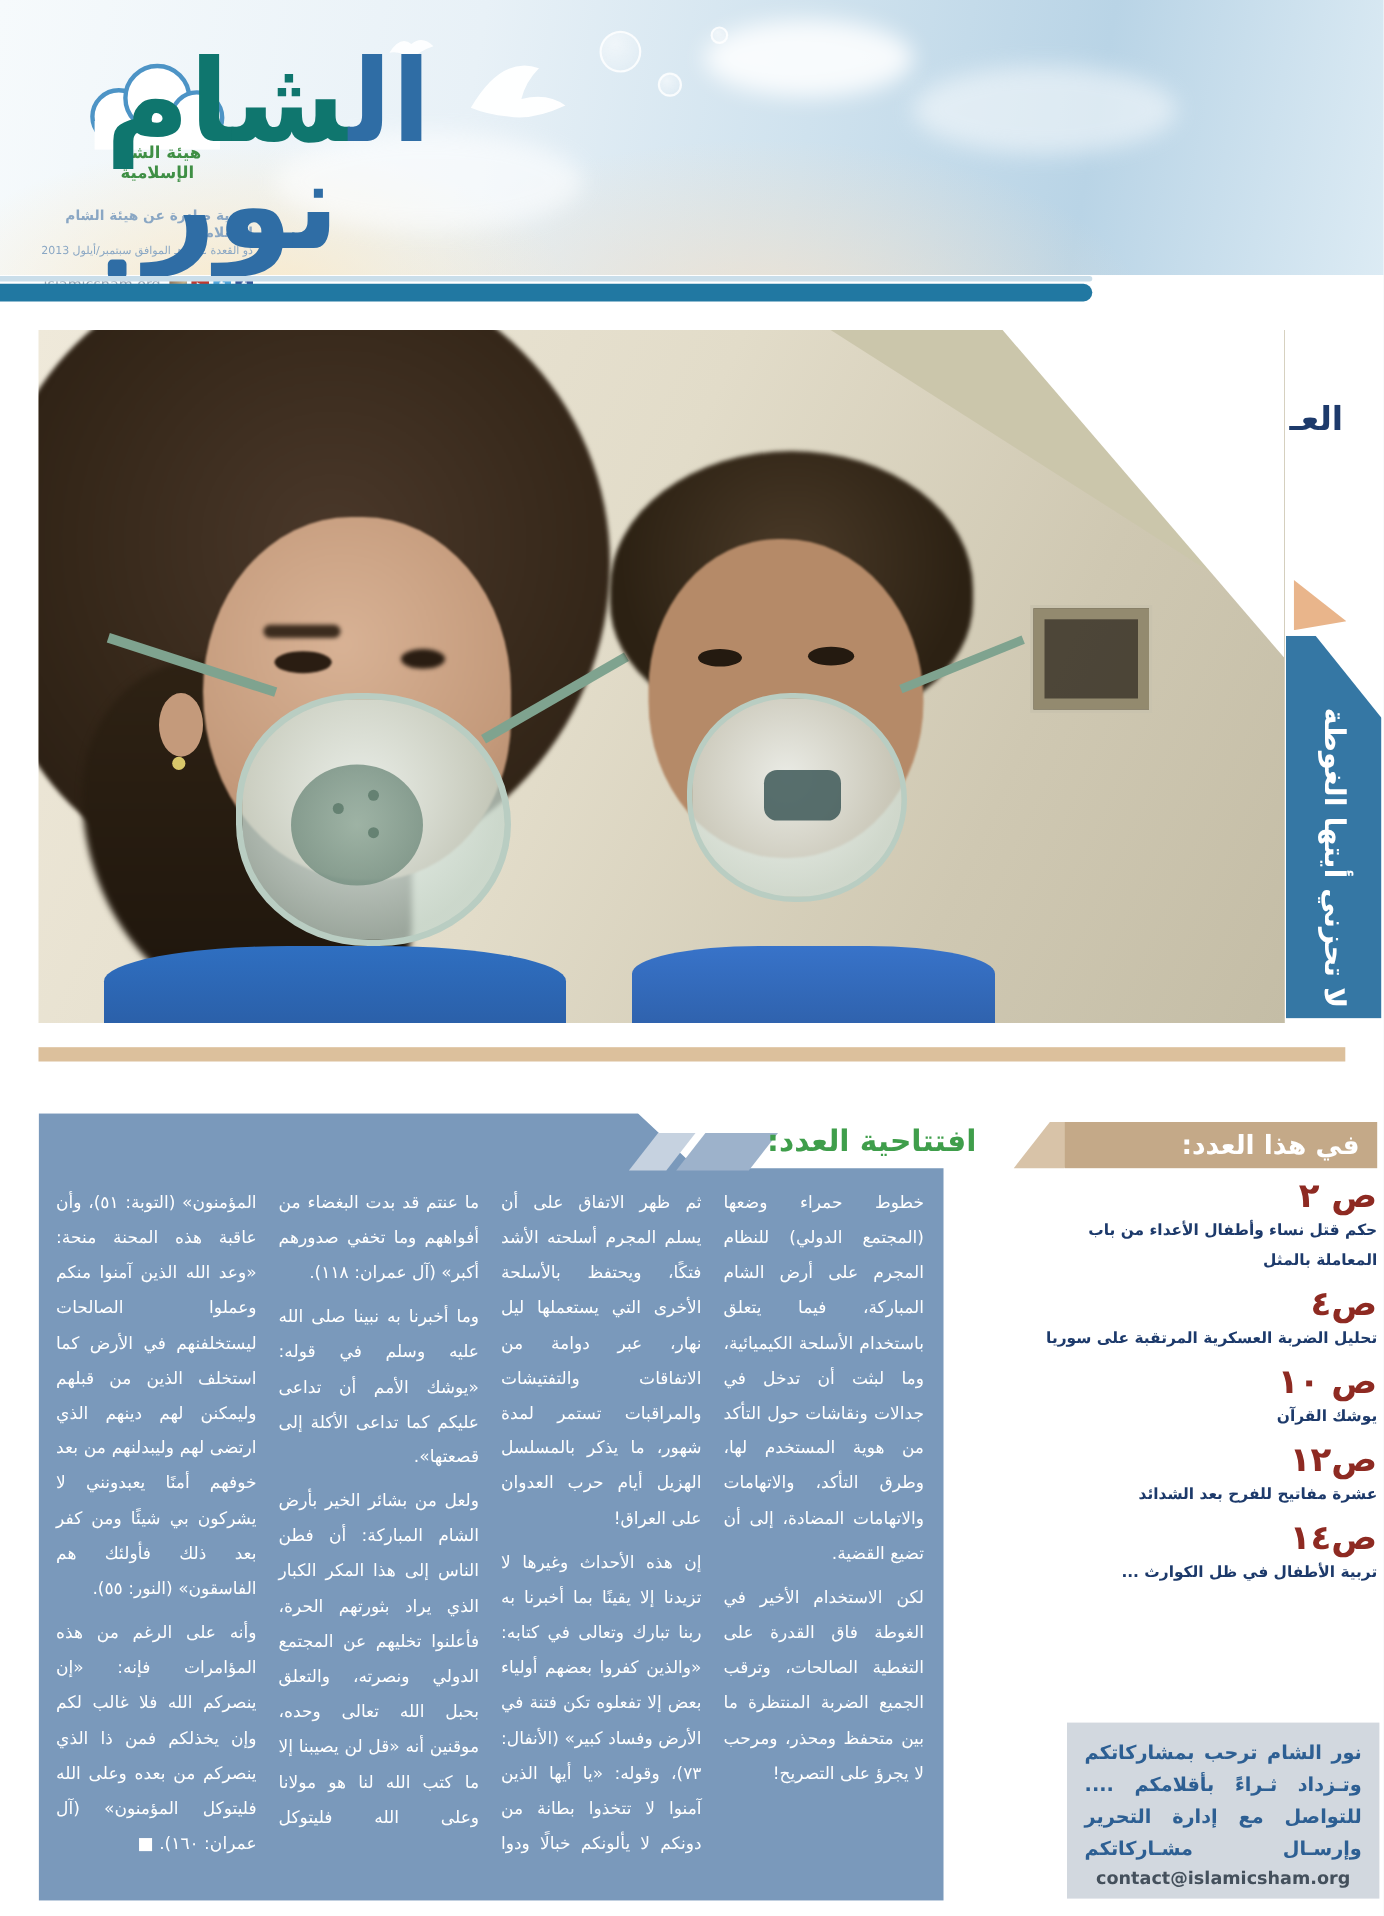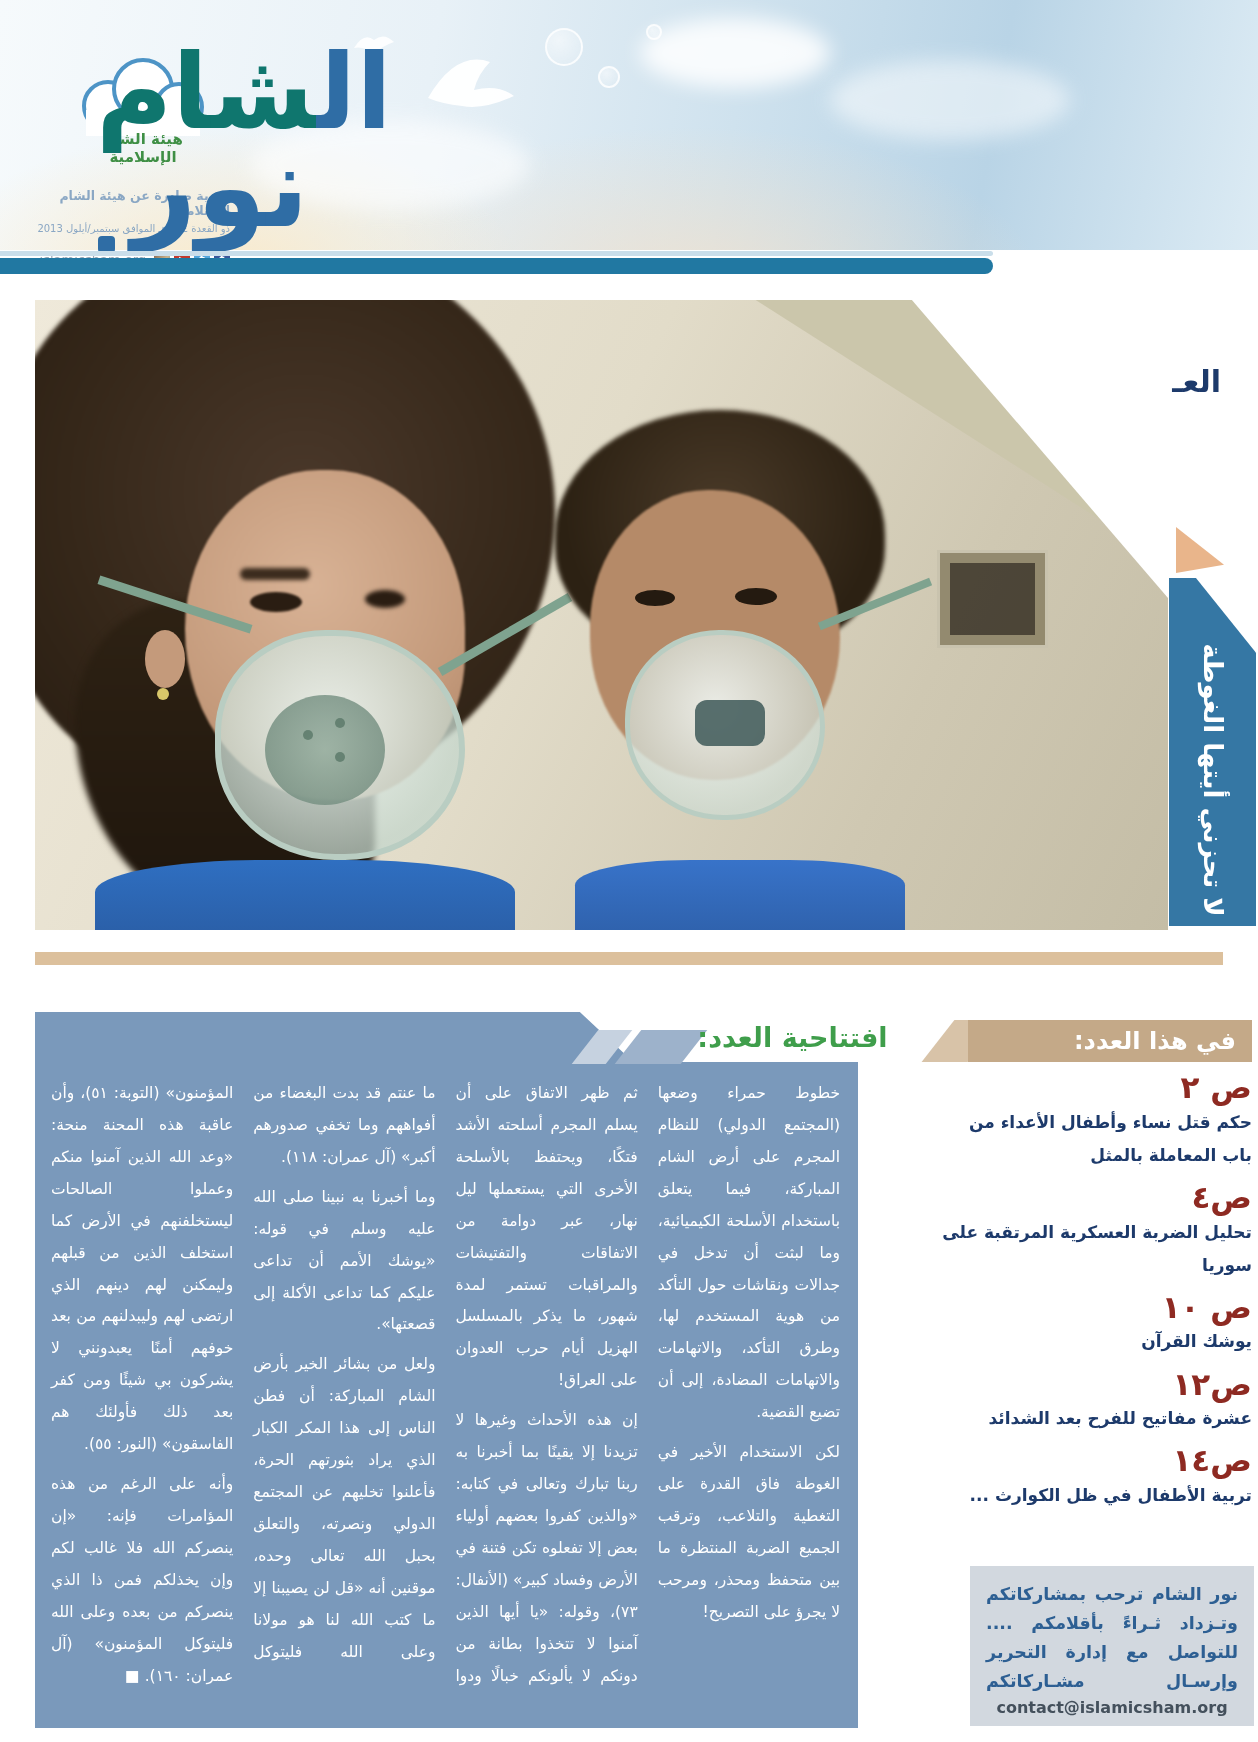--- a/index.html
+++ b/index.html
@@ -122,21 +122,21 @@
   .edit-head { position:absolute; left:640px; top:1022px; width:305px; text-align:center;
     color:#3f9e4b; font-weight:bold; font-size:27px; }
   
   .toc-banner { position:absolute; left:968px; top:1020px; width:284px; height:42px; background:#c4a988;
     display:flex; align-items:center; justify-content:flex-start; padding-right:16px; }
   .toc-banner-accent { position:absolute; left:938px; top:1020px; width:46px; height:42px; background:#d8c3a8; transform:skewX(-38deg); }
   .toc-banner-label { color:#ffffff; font-weight:bold; font-size:24px; }
   .toc { position:absolute; left:940px; top:1070px; width:312px; direction:rtl; text-align:right; }
   .toc-item { margin-bottom:8px; }
   .toc-page { color:#8e2a22; font-weight:bold; font-size:31px; line-height:1.15; }
-  .toc-title { color:#1d3a6b; font-weight:bold; font-size:17px; line-height:1.95; }
+  .toc-title { color:#1d3a6b; font-weight:bold; font-size:14px; line-height:1.95; }
   .contact-box { position:absolute; left:970px; top:1566px; width:284px; height:160px; background:#d2d8df;
     padding:14px 16px; direction:rtl; }
   .contact-line { color:#2d5f93; font-weight:bold; font-size:17.5px; line-height:1.65;
     text-align:justify; text-align-last:justify; }
   .contact-email { color:#44505c; font-weight:bold; font-size:16px; direction:ltr; text-align:center; margin-top:2px; }
 </style>
 </head>
 <body>
 
 <div id="page">
@@ -225,21 +225,21 @@
   <div class="tan-arrow"></div>
   <div class="ribbon">
     <div class="ribbon-inner">لا تحزني أيتها الغوطة</div>
   </div>
 
   <div class="tan-rule"></div>
 
   <div class="edit-panel">
     <div class="edit-text">
         <p>خطوط حمراء وضعها (المجتمع الدولي) للنظام المجرم على أرض الشام المباركة، فيما يتعلق باستخدام الأسلحة الكيميائية، وما لبثت أن تدخل في جدالات ونقاشات حول التأكد من هوية المستخدم لها، وطرق التأكد، والاتهامات والاتهامات المضادة، إلى أن تضيع القضية.</p>
-        <p>لكن الاستخدام الأخير في الغوطة فاق القدرة على التغطية والتلاعب، وترقب الجميع الضربة المنتظرة ما بين متحفظ ومحذر، ومرحب لا يجرؤ على التصريح!</p>
+        <p>لكن الاستخدام الأخير في الغوطة فاق القدرة على التغطية الصالحات، وترقب الجميع الضربة المنتظرة ما بين متحفظ ومحذر، ومرحب لا يجرؤ على التصريح!</p>
         <p>ثم ظهر الاتفاق على أن يسلم المجرم أسلحته الأشد فتكًا، ويحتفظ بالأسلحة الأخرى التي يستعملها ليل نهار، عبر دوامة من الاتفاقات والتفتيشات والمراقبات تستمر لمدة شهور، ما يذكر بالمسلسل الهزيل أيام حرب العدوان على العراق!</p>
         <p>إن هذه الأحداث وغيرها لا تزيدنا إلا يقينًا بما أخبرنا به ربنا تبارك وتعالى في كتابه: «والذين كفروا بعضهم أولياء بعض إلا تفعلوه تكن فتنة في الأرض وفساد كبير» (الأنفال: ٧٣)، وقوله: «يا أيها الذين آمنوا لا تتخذوا بطانة من دونكم لا يألونكم خبالًا ودوا ما عنتم قد بدت البغضاء من أفواههم وما تخفي صدورهم أكبر» (آل عمران: ١١٨).</p>
         <p>وما أخبرنا به نبينا صلى الله عليه وسلم في قوله: «يوشك الأمم أن تداعى عليكم كما تداعى الأكلة إلى قصعتها».</p>
         <p>ولعل من بشائر الخير بأرض الشام المباركة: أن فطن الناس إلى هذا المكر الكبار الذي يراد بثورتهم الحرة، فأعلنوا تخليهم عن المجتمع الدولي ونصرته، والتعلق بحبل الله تعالى وحده، موقنين أنه «قل لن يصيبنا إلا ما كتب الله لنا هو مولانا وعلى الله فليتوكل المؤمنون» (التوبة: ٥١)، وأن عاقبة هذه المحنة منحة: «وعد الله الذين آمنوا منكم وعملوا الصالحات ليستخلفنهم في الأرض كما استخلف الذين من قبلهم وليمكنن لهم دينهم الذي ارتضى لهم وليبدلنهم من بعد خوفهم أمنًا يعبدونني لا يشركون بي شيئًا ومن كفر بعد ذلك فأولئك هم الفاسقون» (النور: ٥٥).</p>
         <p>وأنه على الرغم من هذه المؤامرات فإنه: «إن ينصركم الله فلا غالب لكم وإن يخذلكم فمن ذا الذي ينصركم من بعده وعلى الله فليتوكل المؤمنون» (آل عمران: ١٦٠). ■</p>
       </div>
   </div>
   <div class="accent-b"></div>
   <div class="accent-a"></div>
   <div class="edit-head">افتتاحية العدد:</div>

